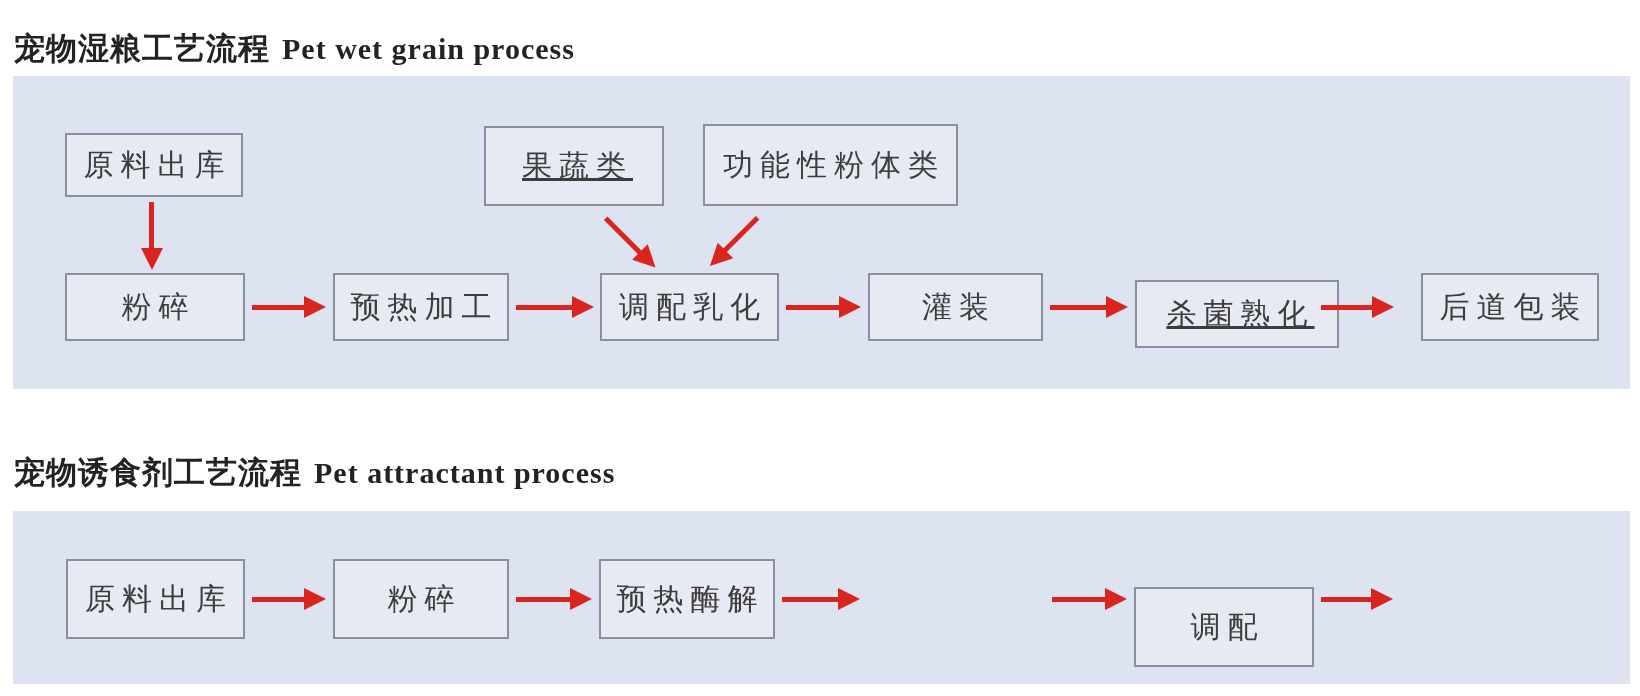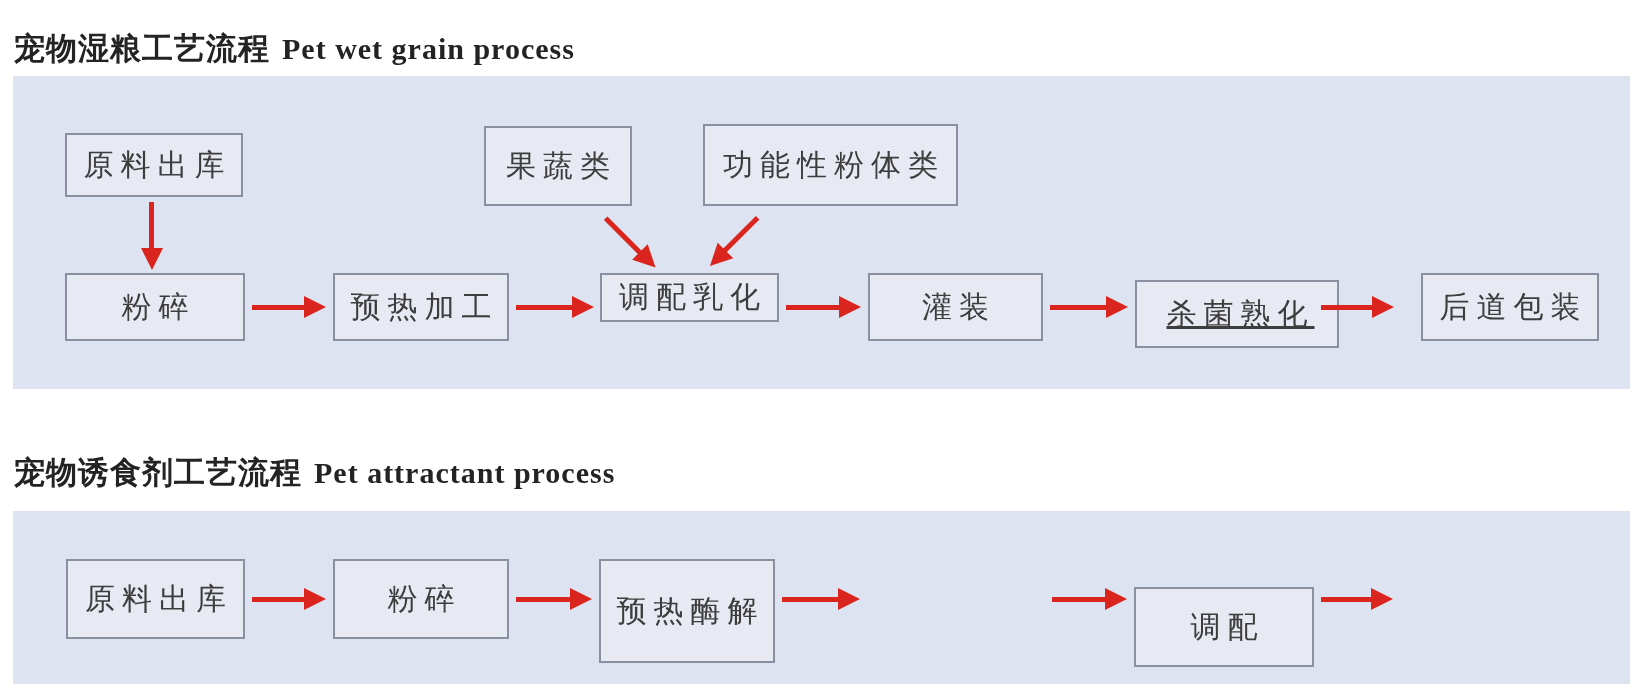--- a/index.html
+++ b/index.html
@@ -90,33 +90,33 @@
     <span class="zh">宠物湿粮工艺流程</span><span class="en">Pet wet grain process</span>
   </div>
 
   <div class="flow-title" style="left: 14px; top: 452px;">
     <span class="zh">宠物诱食剂工艺流程</span><span class="en">Pet attractant process</span>
   </div>
 
 <div class="flow-box" style="left: 65px; top: 133px; width: 178px; height: 64px;">
       <span>原料出库</span>
     </div>
-    <div class="flow-box" style="left: 484px; top: 126px; width: 148px; height: 80px;">
+    <div class="flow-box" style="left: 484px; top: 126px; width: 180px; height: 80px; text-decoration: underline;">
       <span>果蔬类</span>
     </div>
     <div class="flow-box" style="left: 703px; top: 124px; width: 255px; height: 82px;">
       <span>功能性粉体类</span>
     </div>
     <div class="flow-box" style="left: 65px; top: 273px; width: 180px; height: 68px;">
       <span>粉碎</span>
     </div>
     <div class="flow-box" style="left: 333px; top: 273px; width: 176px; height: 68px;">
       <span>预热加工</span>
     </div>
-    <div class="flow-box" style="left: 600px; top: 273px; width: 179px; height: 49px;">
+    <div class="flow-box" style="left: 600px; top: 273px; width: 179px; height: 68px;">
       <span>调配乳化</span>
     </div>
     <div class="flow-box" style="left: 868px; top: 273px; width: 175px; height: 68px;">
       <span>灌装</span>
     </div>
     <div class="flow-box" style="left: 1135px; top: 280px; width: 204px; height: 68px; text-decoration: underline;">
       <span>杀菌熟化</span>
     </div>
     <div class="flow-box" style="left: 1401px; top: 273px; width: 178px; height: 68px; margin-left: 20px;">
       <span>后道包装</span>
@@ -152,21 +152,21 @@
     <div class="arrow" style="left: 1321px; top: 307px; width: 73px; transform: rotate(0deg);">
       <div class="shaft" style="width: 55px;"></div>
       <div class="head" style="left: 51px;"></div>
     </div>
     <div class="flow-box" style="left: 66px; top: 559px; width: 179px; height: 80px;">
       <span>原料出库</span>
     </div>
     <div class="flow-box" style="left: 333px; top: 559px; width: 176px; height: 80px;">
       <span>粉碎</span>
     </div>
-    <div class="flow-box" style="left: 599px; top: 559px; width: 176px; height: 104px;">
+    <div class="flow-box" style="left: 599px; top: 559px; width: 176px; height: 80px;">
       <span>预热酶解</span>
     </div>
     <div class="flow-box" style="left: 1134px; top: 559px; width: 180px; height: 80px; margin-top: 28px;">
       <span>调配</span>
     </div>
     <div class="arrow" style="left: 252px; top: 599px; width: 74px; transform: rotate(0deg);">
       <div class="shaft" style="width: 56px;"></div>
       <div class="head" style="left: 52px;"></div>
     </div>
     <div class="arrow" style="left: 516px; top: 599px; width: 76px; transform: rotate(0deg);">

